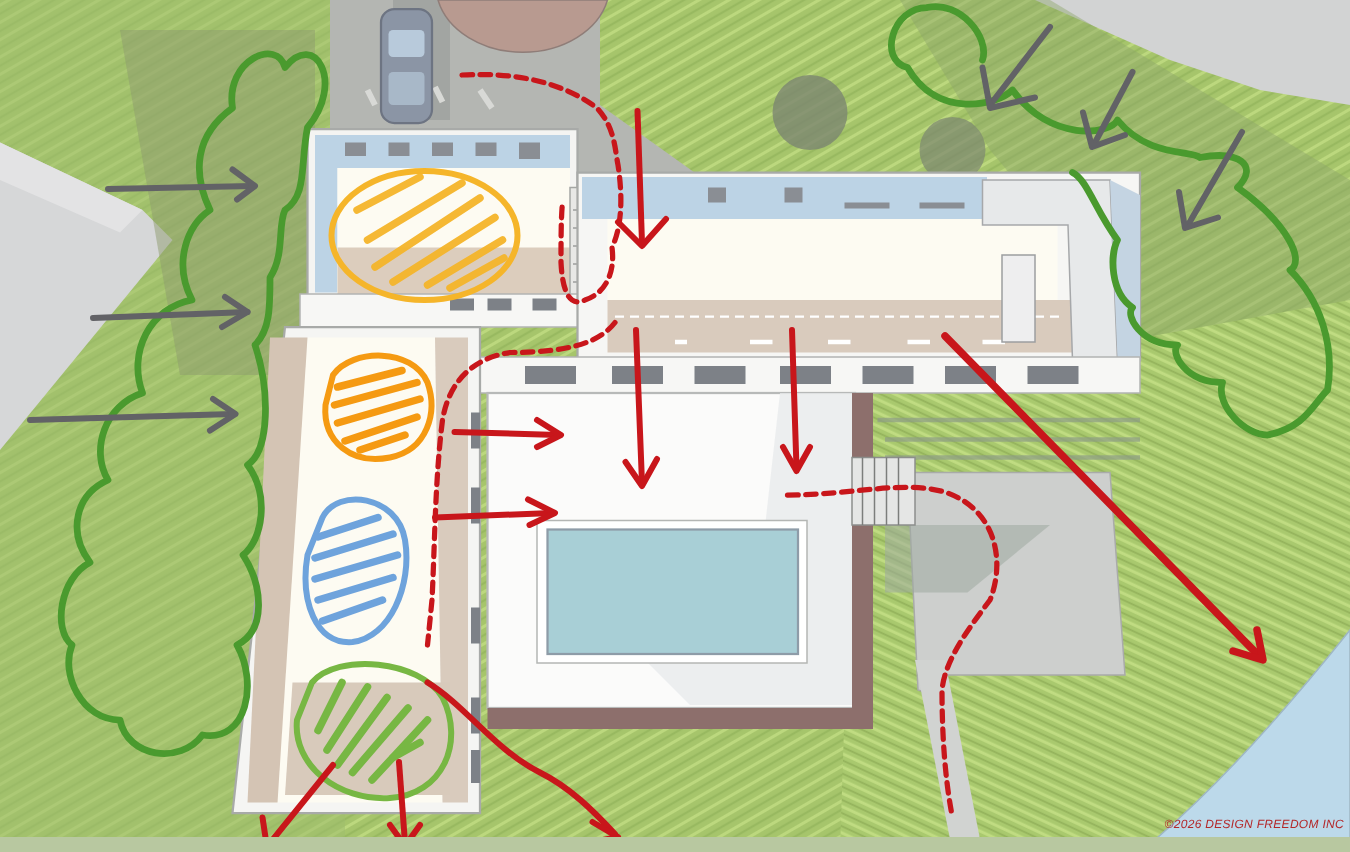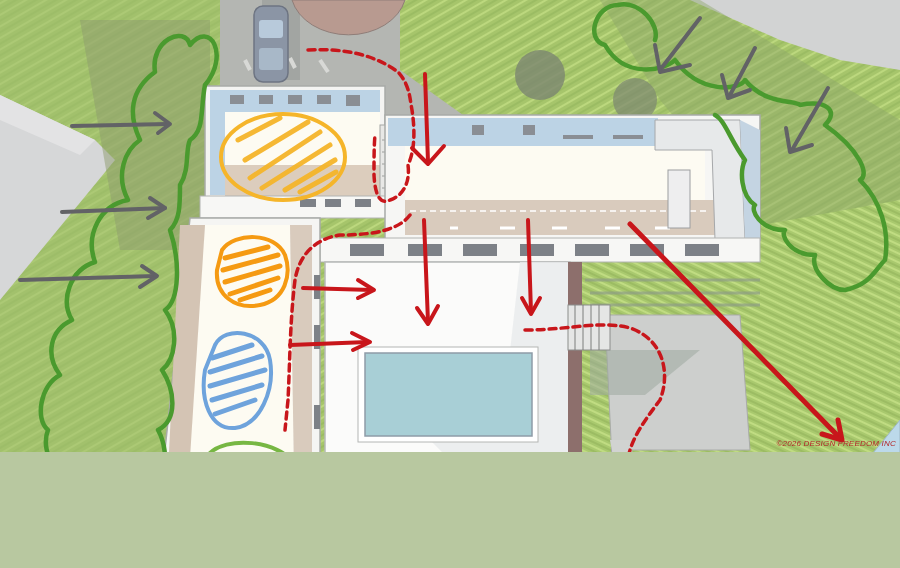--- a/index.html
+++ b/index.html
@@ -1,17 +1,17 @@
 <!DOCTYPE html>
 <html><head>
 <meta charset="utf-8">
 <style>
   html, body { margin: 0; padding: 0; background: #b8c8a0; }
   body { width: 900px; height: 568px; overflow: hidden; font-family: "Liberation Sans", sans-serif; }
-  #canvas { position: relative; width: 900px; height: 452px; overflow: hidden; }
+  #canvas { position: relative; width: 900px; height: 558px; overflow: hidden; }
   svg { display: block; }
   .copyright {
     position: absolute; right: 4px; bottom: 4px;
     font-family: "Liberation Sans", sans-serif;
     font-size: 8px; letter-spacing: 0.2px;
     color: #b3282a; font-style: italic;
   }
 </style>
 </head>
 <body>

